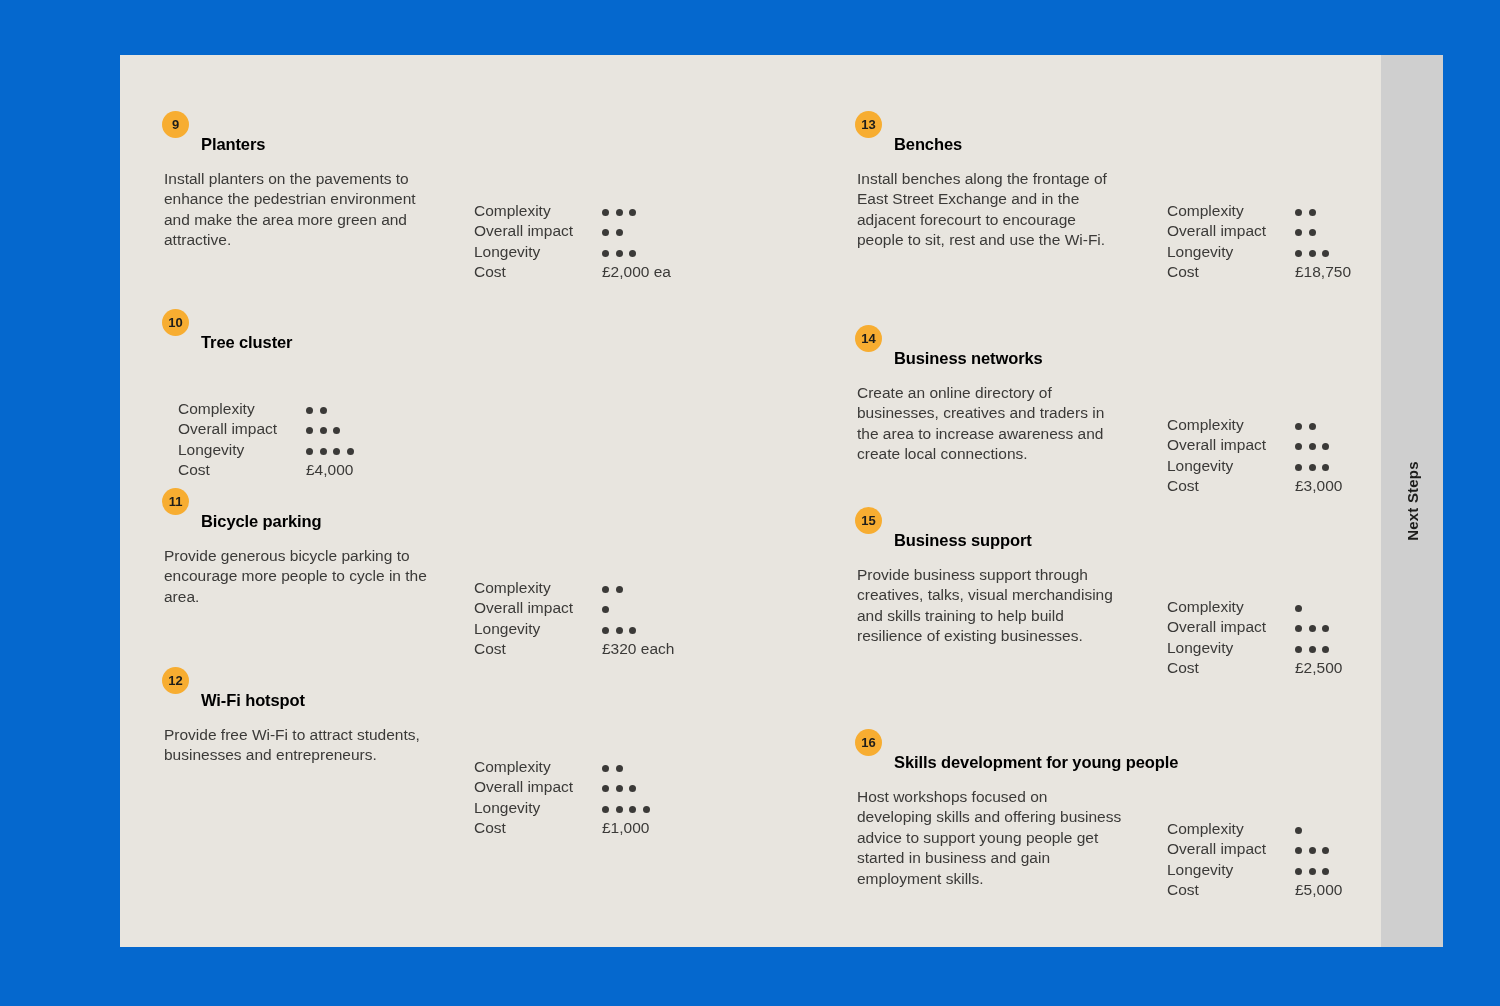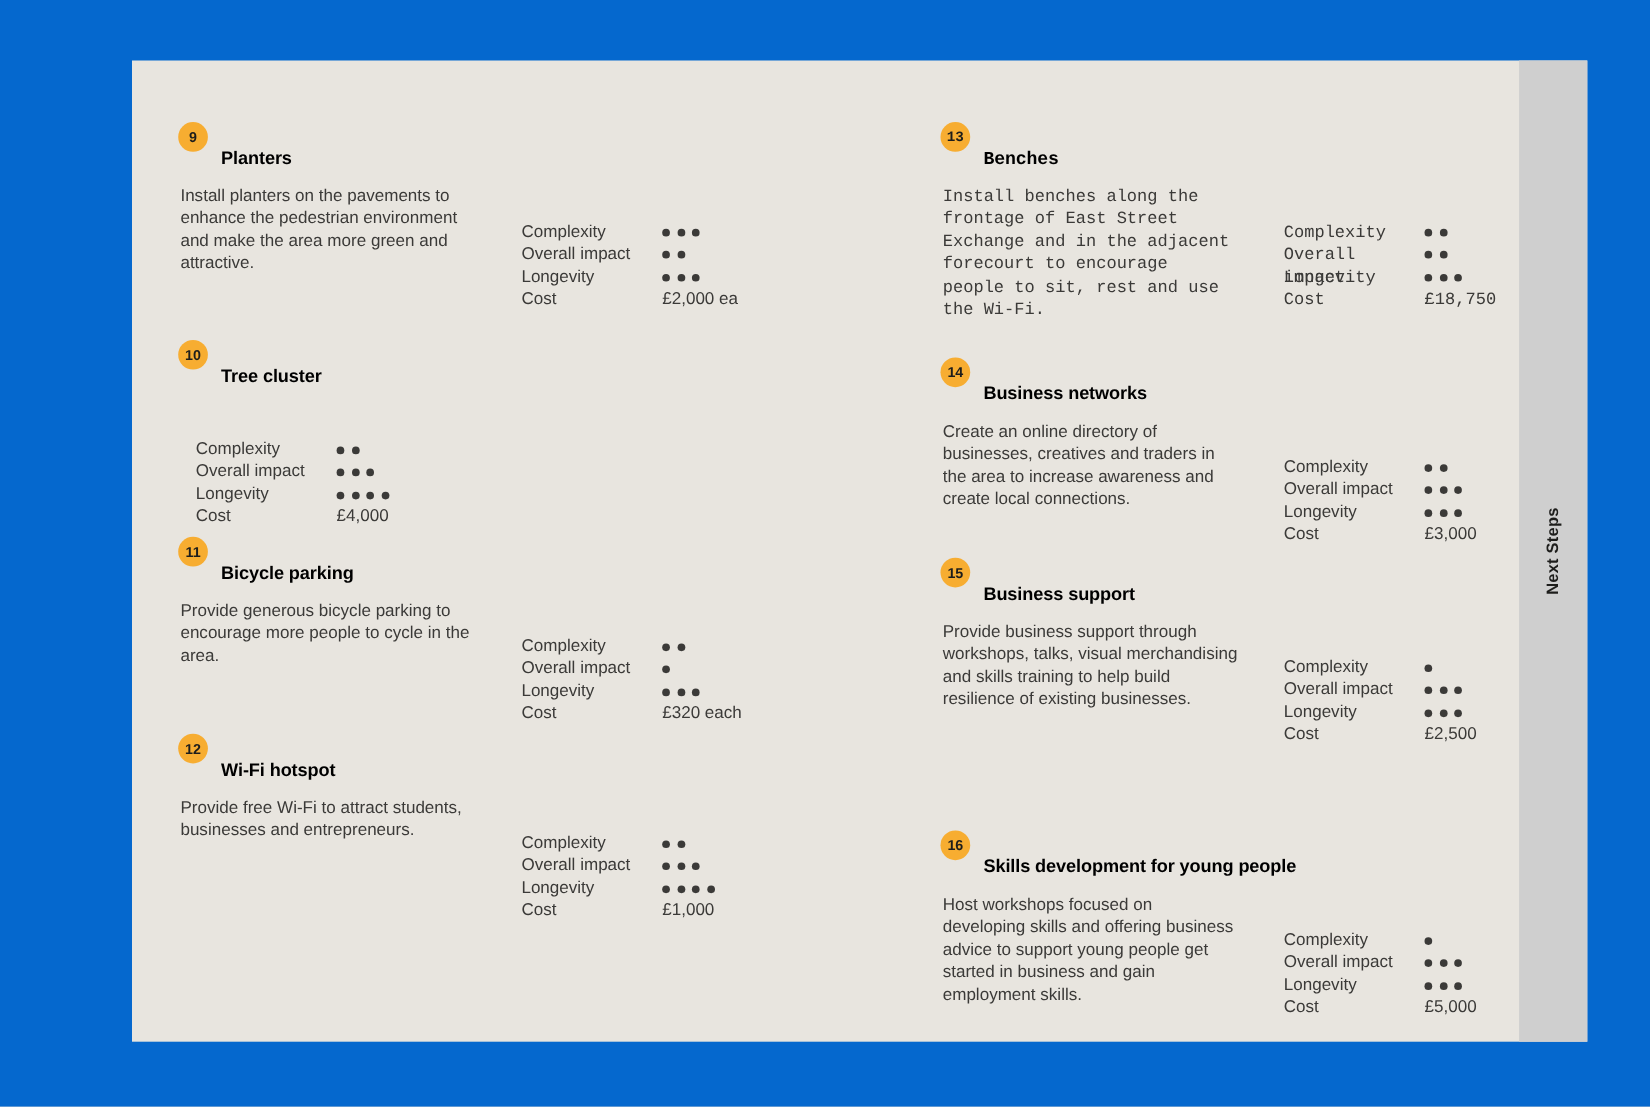--- a/index.html
+++ b/index.html
@@ -304,21 +304,21 @@
                 </div>
                 <div class="metric-row">
                   <span class="metric-label">Cost</span>
                   <span class="metric-value">£1,000</span>
                 </div>
               </div>
             </div>
           </div>
         </div>
       <div class="column column-right">
-          <div class="item" style="top: 0px; font-family: Liberation Mono, monospace;">
+          <div class="item" style="top: 0px;">
             <div class="item-head">
               <span class="badge">13</span>
               <span class="item-title">Benches</span>
             </div>
             <div class="item-body">
               <p class="desc" style="margin: 0px;">Install benches along the frontage of East Street Exchange and in the adjacent forecourt to encourage people to sit, rest and use the Wi-Fi.</p>
               <div class="metrics">
                 <div class="metric-row">
                   <span class="metric-label">Complexity</span>
                   <span class="dots">
@@ -385,21 +385,21 @@
                 </div>
               </div>
             </div>
           </div>
           <div class="item" style="top: 396px;">
             <div class="item-head">
               <span class="badge">15</span>
               <span class="item-title">Business support</span>
             </div>
             <div class="item-body">
-              <p class="desc" style="margin: 0px;">Provide business support through workshops, talks, visual merchandising and skills training to help build resilience of existing businesses.</p>
+              <p class="desc" style="margin: 0px;">Provide business support through creatives, talks, visual merchandising and skills training to help build resilience of existing businesses.</p>
               <div class="metrics">
                 <div class="metric-row">
                   <span class="metric-label">Complexity</span>
                   <span class="dots">
                     <span class="dot"></span>
                   </span>
                 </div>
                 <div class="metric-row">
                   <span class="metric-label">Overall impact</span>
                   <span class="dots">
@@ -416,21 +416,21 @@
                     <span class="dot"></span>
                   </span>
                 </div>
                 <div class="metric-row">
                   <span class="metric-label">Cost</span>
                   <span class="metric-value">£2,500</span>
                 </div>
               </div>
             </div>
           </div>
-          <div class="item" style="top: 644px;">
+          <div class="item" style="top: 618px;">
             <div class="item-head">
               <span class="badge">16</span>
               <span class="item-title">Skills development for young people</span>
             </div>
             <div class="item-body">
               <p class="desc" style="margin: 0px;">Host workshops focused on developing skills and offering business advice to support young people get started in business and gain employment skills.</p>
               <div class="metrics">
                 <div class="metric-row">
                   <span class="metric-label">Complexity</span>
                   <span class="dots">

